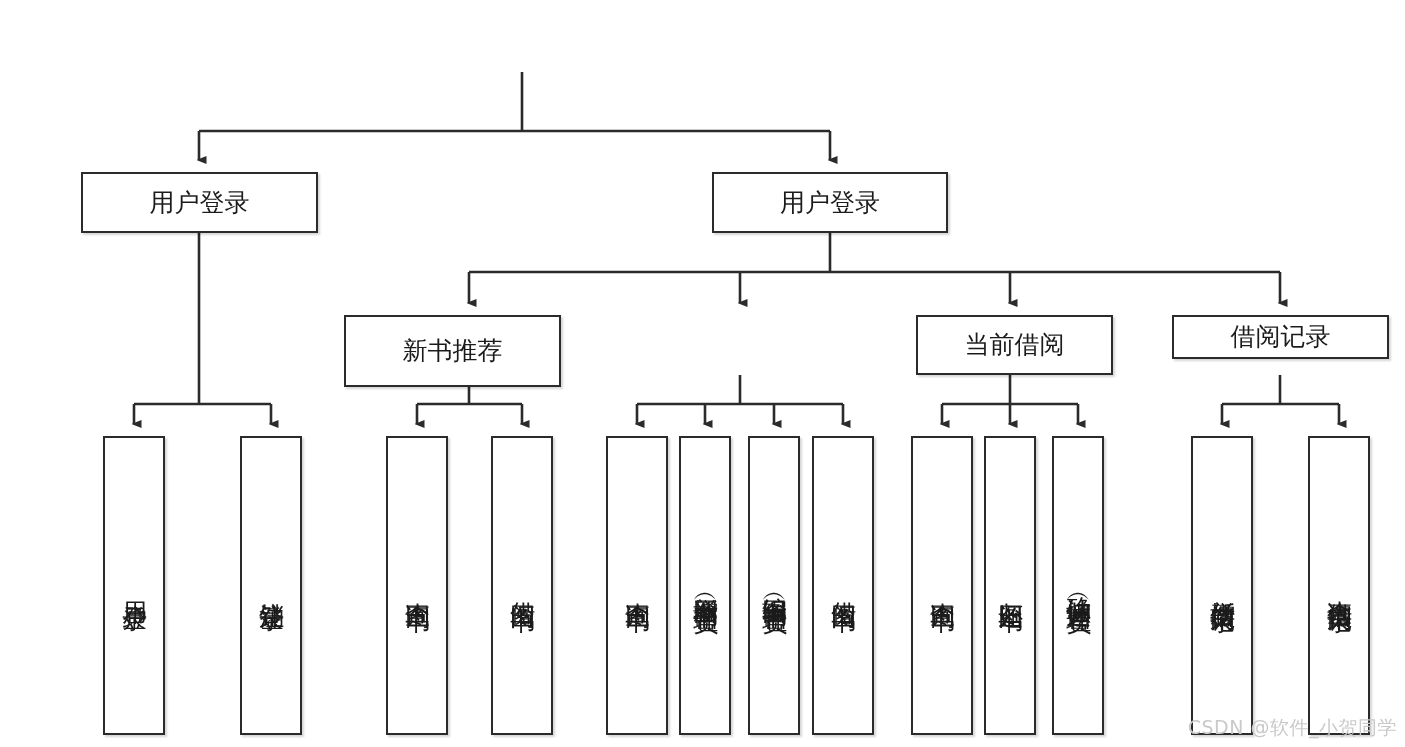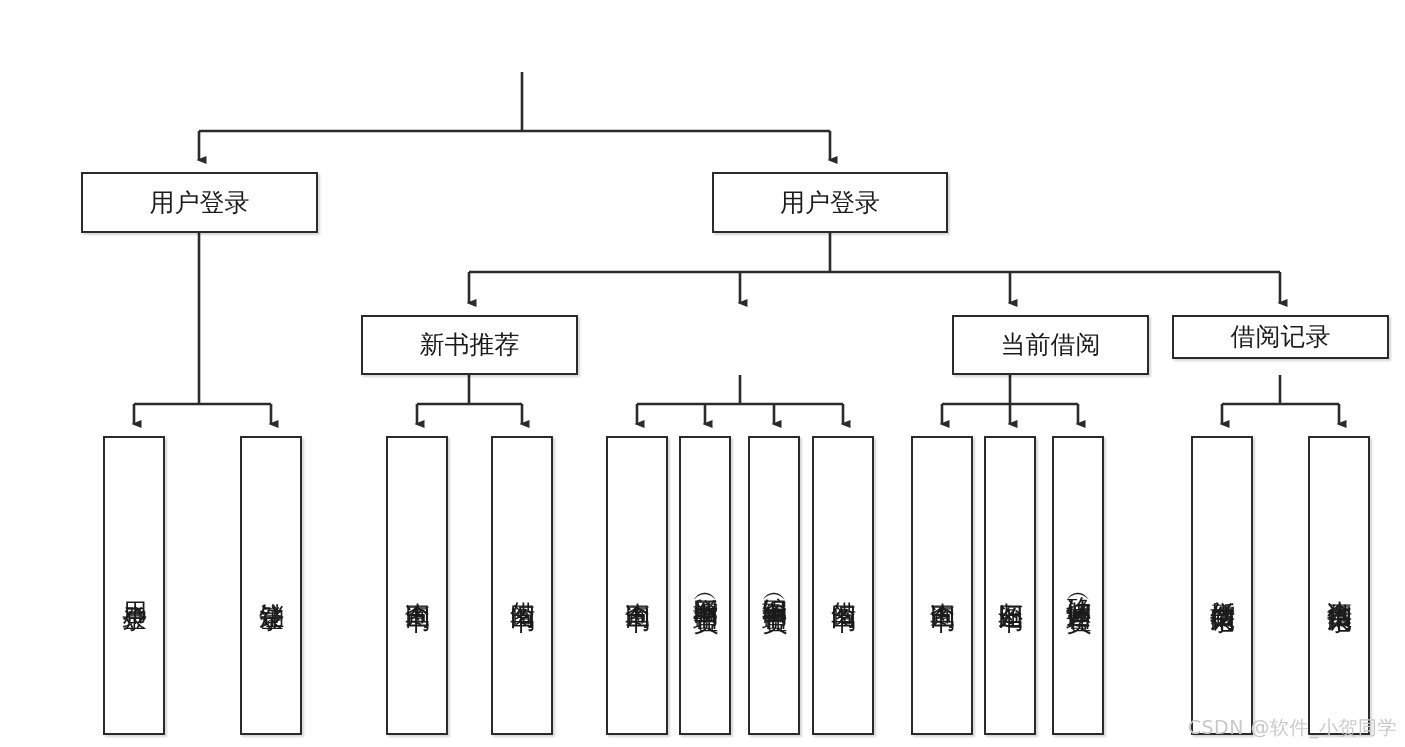--- a/index.html
+++ b/index.html
@@ -127,24 +127,24 @@
   </svg>
 
 
   <div class="node horiz" style="left:81px; top:172px; width:237px; height:61px;">
     <span class="label">用户登录</span>
   </div>
   <div class="node horiz" style="left:712px; top:172px; width:236px; height:61px;">
     <span class="label">用户登录</span>
   </div>
 
-  <div class="node horiz" style="left:361px; top:315px; width:217px; height:60px;">
+  <div class="node horiz" style="left:344px; top:315px; width:217px; height:72px;">
     <span class="label">新书推荐</span>
   </div>
-  <div class="node horiz" style="left:952px; top:315px; width:197px; height:60px;">
+  <div class="node horiz" style="left:916px; top:315px; width:197px; height:60px;">
     <span class="label">当前借阅</span>
   </div>
   <div class="node horiz" style="left:1172px; top:315px; width:217px; height:44px;">
     <span class="label">借阅记录</span>
   </div>
 
   <div class="node vert" style="left:103px; top:436px; width:62px; height:299px;">
     <span class="label">用户登录</span>
   </div>
   <div class="node vert" style="left:240px; top:436px; width:62px; height:299px;">

